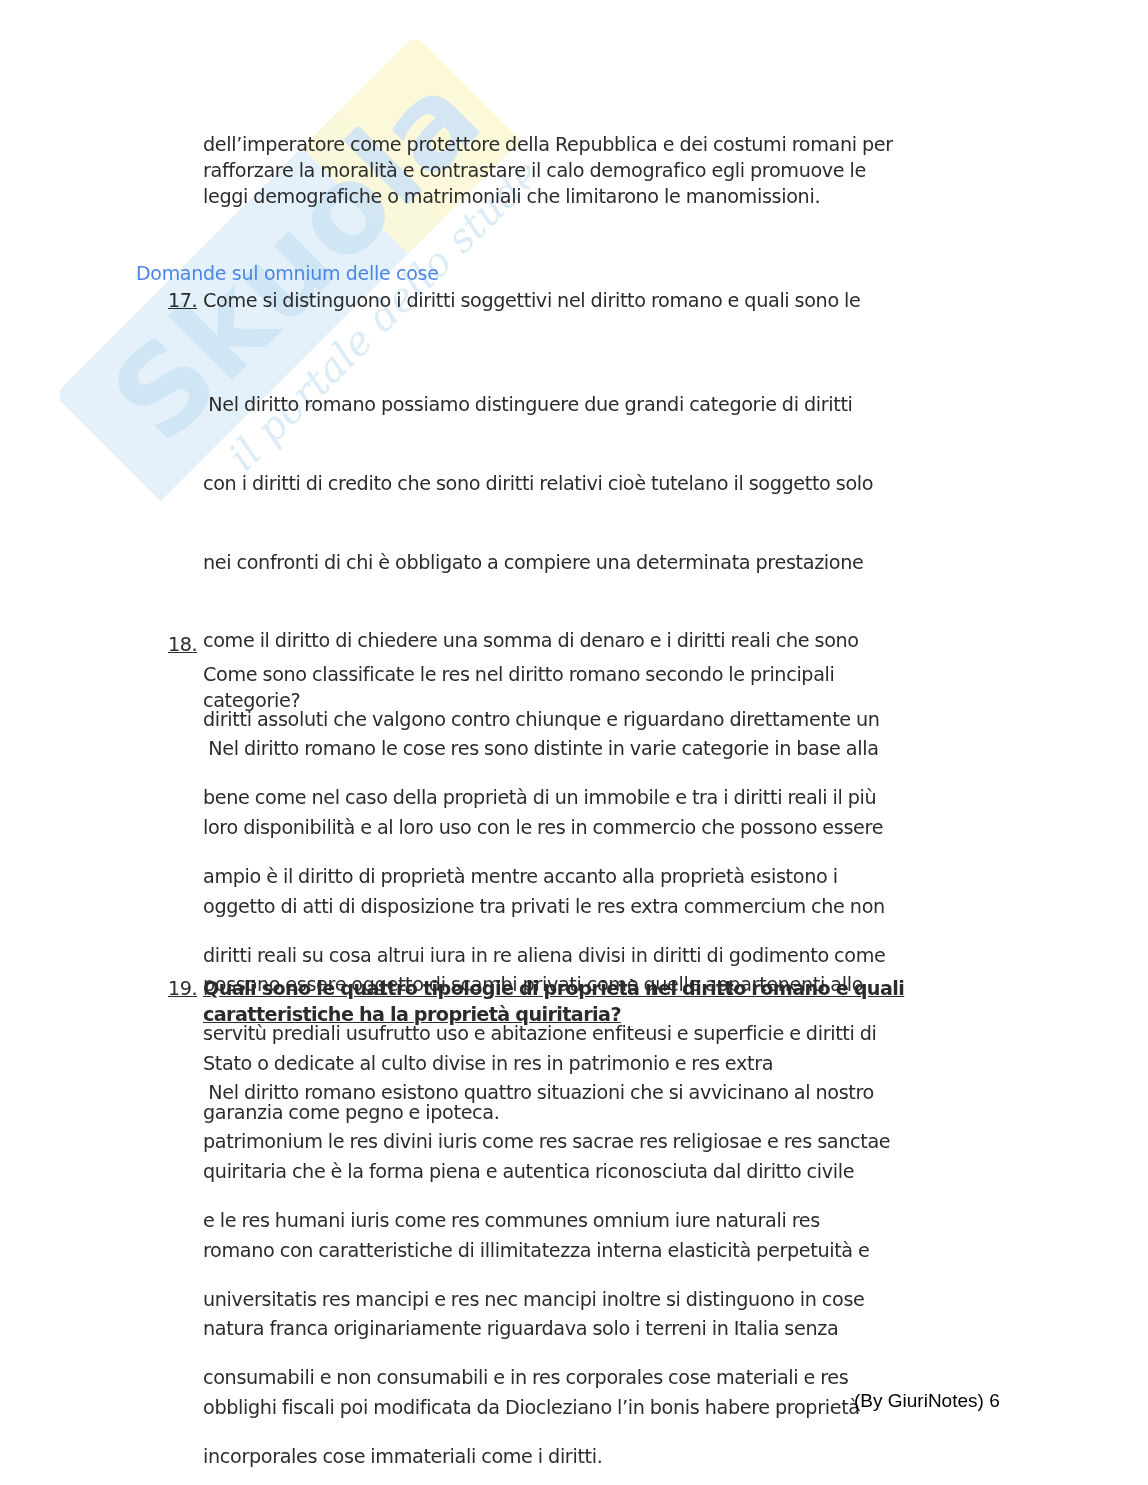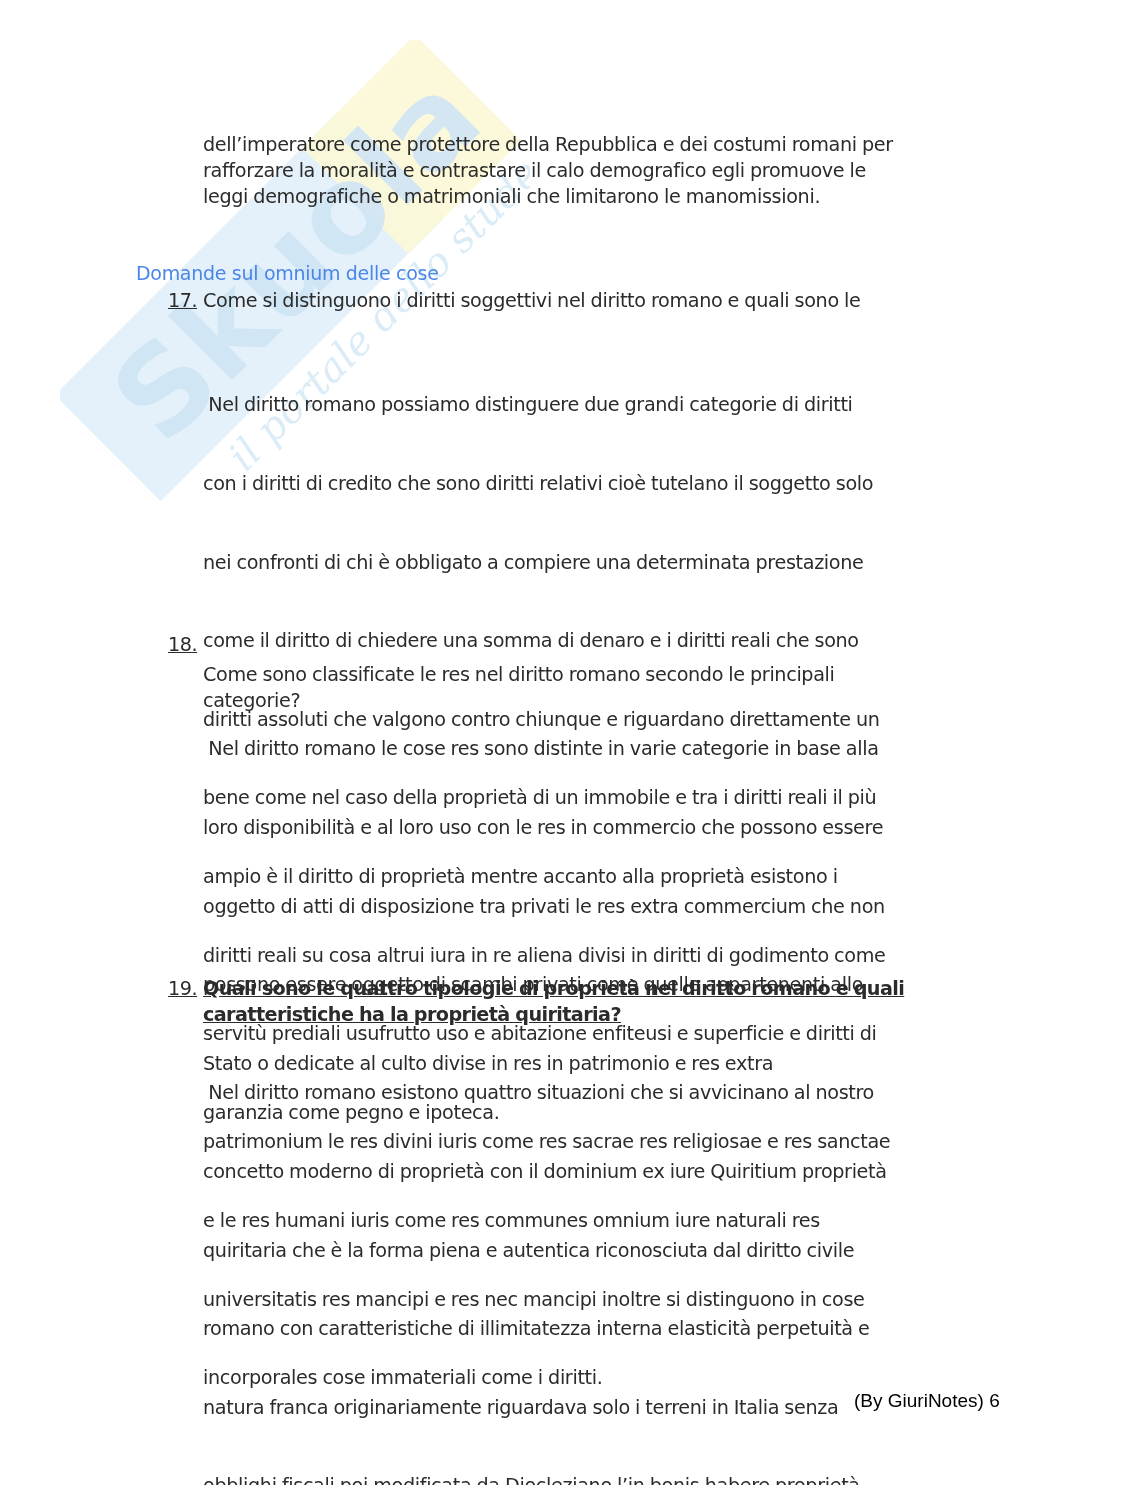--- a/index.html
+++ b/index.html
@@ -123,33 +123,33 @@
     </p>
     <p class="para" style="top:684px;white-space:pre;">
       <span class="line"> Nel diritto romano le cose res sono distinte in varie categorie in base alla</span>
       <span class="line">loro disponibilità e al loro uso con le res in commercio che possono essere</span>
       <span class="line">oggetto di atti di disposizione tra privati le res extra commercium che non</span>
       <span class="line">possono essere oggetto di scambi privati come quelle appartenenti allo</span>
       <span class="line">Stato o dedicate al culto divise in res in patrimonio e res extra</span>
       <span class="line">patrimonium le res divini iuris come res sacrae res religiosae e res sanctae</span>
       <span class="line">e le res humani iuris come res communes omnium iure naturali res</span>
       <span class="line">universitatis res mancipi e res nec mancipi inoltre si distinguono in cose</span>
+      <span class="line">consumabili e non consumabili e in res corporales cose materiali e res</span>
       <span class="line">incorporales cose immateriali come i diritti.</span>
     </p>
   </div>
 
   <div>
     <span class="qnum" style="top:976px;">19.</span>
     <p class="para q-bold" style="top:976px;">
       <span class="line">Quali sono le quattro tipologie di proprietà nel diritto romano e quali</span>
       <span class="line">caratteristiche ha la proprietà quiritaria?</span>
     </p>
     <p class="para" style="top:1028px;white-space:pre;">
       <span class="line"> Nel diritto romano esistono quattro situazioni che si avvicinano al nostro</span>
-      <span class="line">concetto moderno di proprietà con il dominium ex iure Quiritium proprietà</span>
       <span class="line">quiritaria che è la forma piena e autentica riconosciuta dal diritto civile</span>
       <span class="line">romano con caratteristiche di illimitatezza interna elasticità perpetuità e</span>
       <span class="line">natura franca originariamente riguardava solo i terreni in Italia senza</span>
       <span class="line">obblighi fiscali poi modificata da Diocleziano l’in bonis habere proprietà</span>
       
       
       
       
       
       

